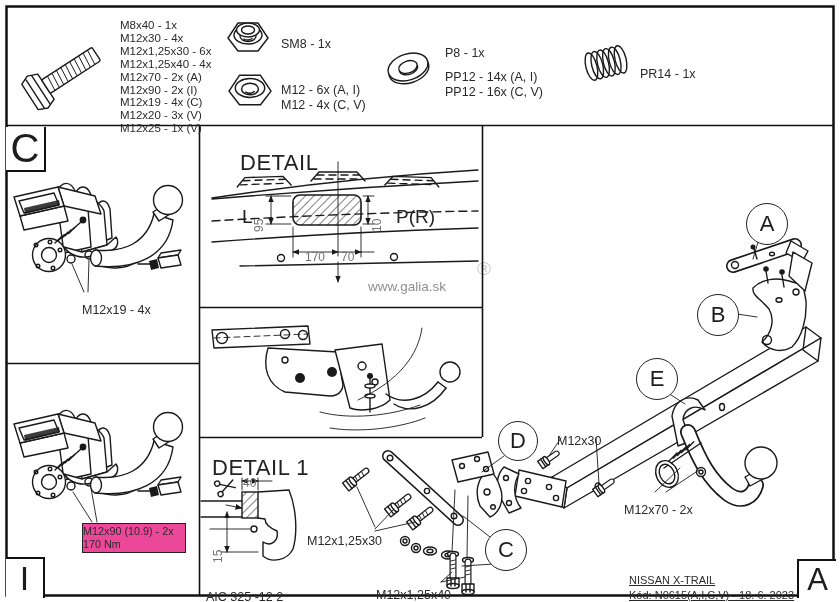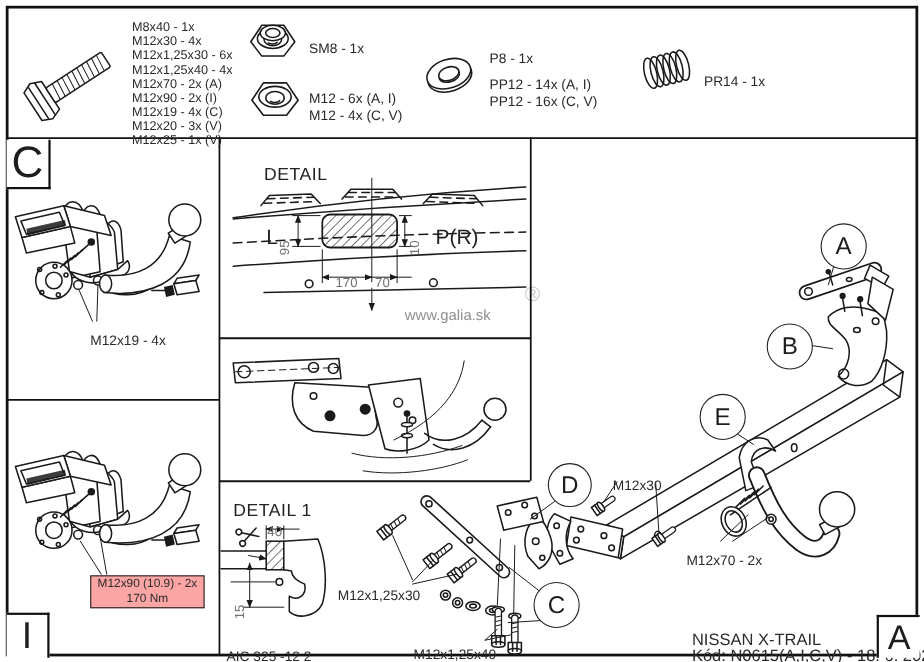--- a/index.html
+++ b/index.html
@@ -3,35 +3,35 @@
 <meta charset="utf-8">
 <style>
   html,body{margin:0;padding:0;background:#888;}
   .sheet{position:relative;width:840px;height:602px;background:#ffffff;overflow:hidden;
          font-family:"Liberation Sans",sans-serif;color:#2a2a2a;}
   .sheet svg{position:absolute;left:0;top:0;}
   .lbl{position:absolute;white-space:nowrap;font-size:12.5px;color:#2a2a2a;line-height:1.1;margin-top:12px;}
   .small{font-size:11.5px;}
   .dim{font-size:12px;color:#737373;}
   .rot{transform:rotate(-90deg);transform-origin:left top;}
-  .big-title{font-size:16px;letter-spacing:.5px;color:#222;}
+  .big-title{font-size:22px;letter-spacing:.5px;color:#222;}
   .side-letter{font-size:19px;color:#222;}
   .badge{position:absolute;display:flex;align-items:center;justify-content:center;
          color:#1d1d1d;background:#fff;}
   .badge-c{left:6px;top:127px;width:38px;height:43px;border-right:2px solid #111;border-bottom:2px solid #111;font-size:40px;font-weight:300;}
   .badge-i{left:6px;top:557px;width:37px;height:39px;border-top:2px solid #111;border-right:2px solid #111;font-size:34px;font-weight:300;}
   .badge-a{left:797px;top:559px;width:37px;height:37px;border-top:2px solid #111;border-left:2px solid #111;font-size:31px;font-weight:300;}
   .callout{position:absolute;border:1.5px solid #222;border-radius:50%;background:#fff;
            display:flex;align-items:center;justify-content:center;font-size:22px;font-weight:300;color:#1d1d1d;}
   .watermark{position:absolute;left:344px;top:252px;font-size:58px;font-weight:bold;letter-spacing:-3px;color:#dadada;}
   .wm-reg{position:absolute;left:477px;top:258px;font-size:19px;color:#c9c9c9;}
   .wm-url{position:absolute;left:368px;top:279px;font-size:13.5px;color:#8f8f8f;}
   .torque-box{position:absolute;left:82px;top:523px;width:102px;height:27px;border:1.4px solid #222;
-              background:#fca5a5;text-align:center;font-size:10.8px;line-height:1.2;padding-top:1px;}
-  .title-blk{font-size:15px;}
+              background:#ec4899;text-align:left;font-size:10.8px;line-height:1.2;padding-top:1px;}
+  .title-blk{font-size:11px;text-decoration:underline;}
 </style>
 </head>
 <body>
 
 <div class="sheet">
 
   <div class="wm-reg">®</div>
 
   <svg width="840" height="602" viewBox="0 0 840 602">
     <defs>

